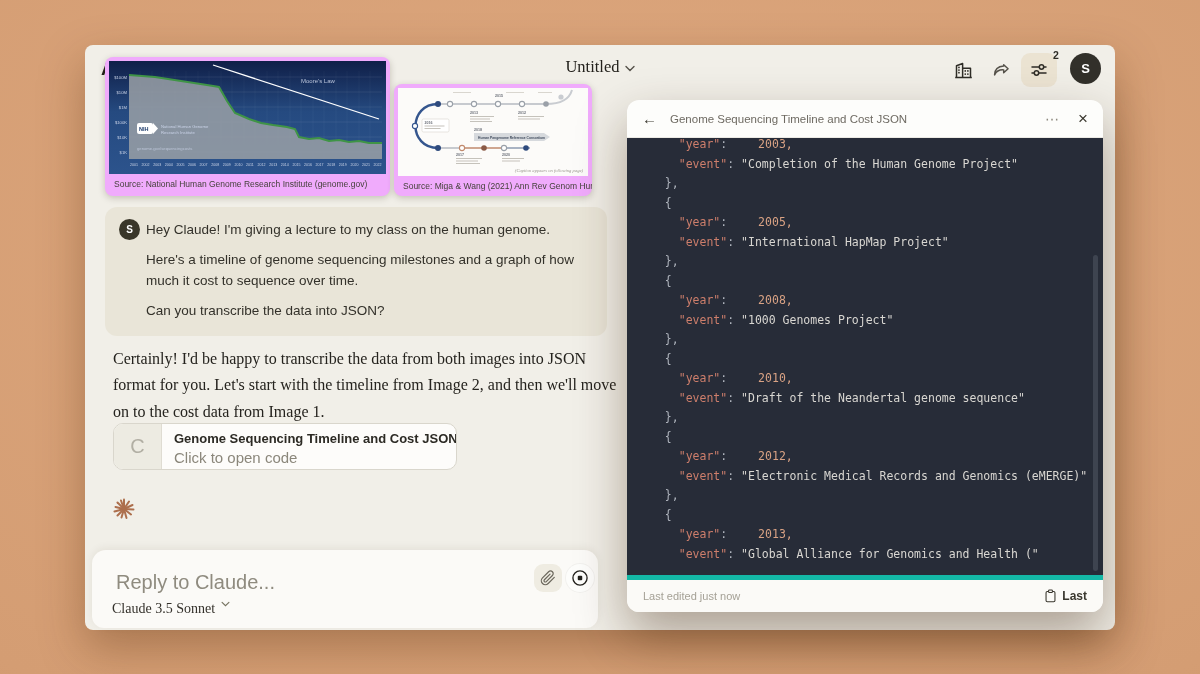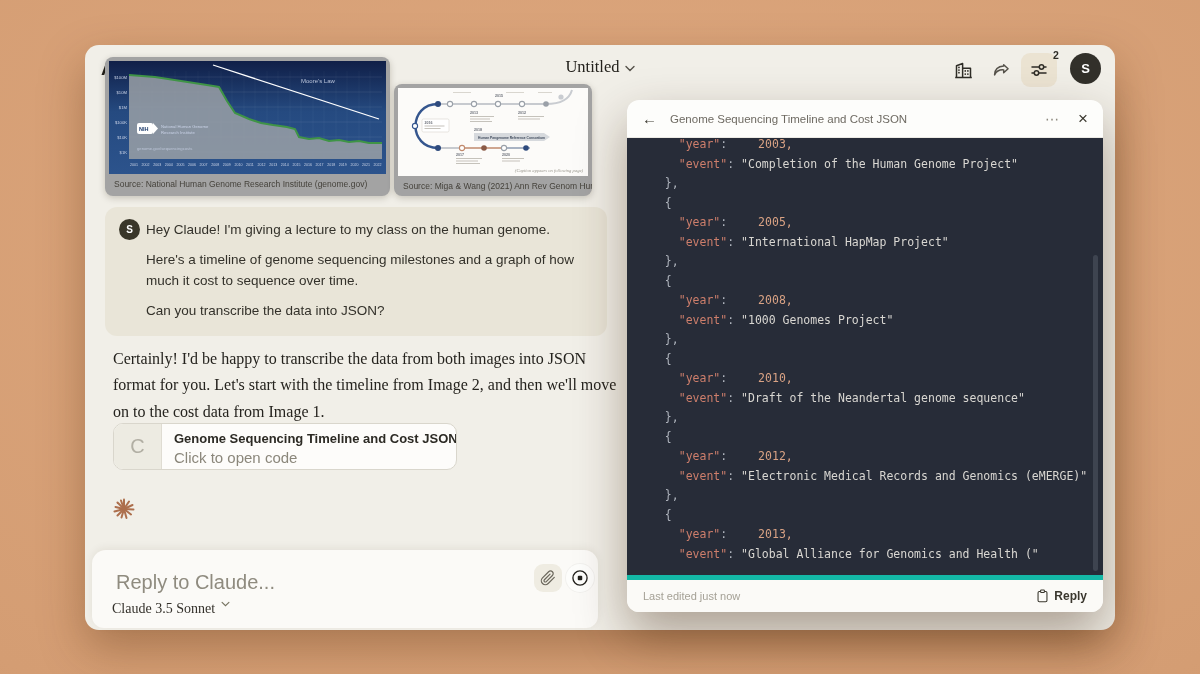--- a/index.html
+++ b/index.html
@@ -7,36 +7,36 @@
   body {
     width:1200px; height:674px; overflow:hidden; position:relative;
     background: radial-gradient(120% 130% at 50% 38%, #dea87f 0%, #d49d73 62%, #c79066 100%);
     font-family:"Liberation Sans", sans-serif;
   }
   .abs { position:absolute; }
 
   
   .window {
     position:absolute; left:85px; top:45px; width:1030px; height:585px;
-    background:#f1efe8; border-radius:14px;
+    background:#f1efe8; border-radius:8px;
     box-shadow:0 18px 45px rgba(82,42,12,.35);
   }
   .logo { left:16px; top:13px; font-size:19px; font-weight:800; color:#201e19; letter-spacing:-1px; }
   .plus-btn { left:54px; top:12px; font-size:19px; color:#3a382f; cursor:pointer; line-height:1; }
   .win-title { left:0; right:0; top:12px; text-align:center; font-family:"Liberation Serif",serif; font-size:16.5px; color:#23211c; }
   .win-title svg { margin-left:5px; }
   .hdr-icon { top:15px; width:22px; height:22px; color:#2f2d27; cursor:pointer; }
   .slider-btn { left:936px; top:8px; width:36px; height:34px; background:#ebe3d2; border-radius:9px;
     display:flex; align-items:center; justify-content:center; cursor:pointer; }
   .badge2 { left:968px; top:4px; font-size:10.5px; color:#2f2d27; font-weight:600; }
   .avatar-top { left:985px; top:8px; width:31px; height:31px; border-radius:50%; background:#32302a;
     color:#fff; font-weight:700; font-size:13px; display:flex; align-items:center; justify-content:center; cursor:pointer; }
 
   
-  .att-card { background:#a3a3a3; border-radius:8px; box-shadow:0 2px 7px rgba(40,30,10,.22); overflow:hidden; cursor:pointer; }
+  .att-card { background:#f0abfc; border-radius:8px; box-shadow:0 2px 7px rgba(40,30,10,.22); overflow:hidden; cursor:pointer; }
   .card1 { left:20px; top:12px; width:285px; height:139px; }
   .card2 { left:309px; top:39px; width:198px; height:112px; }
   .att-card svg.thumb { display:block; margin:4px; }
   .card-caption { font-size:8.5px; color:#45423b; padding:1px 9px; white-space:nowrap; }
 
   
   .user-bubble { left:20px; top:162px; width:502px; background:#e9e5d8; border-radius:12px;
     padding:13px 18px 5px 41px; }
   .bubble-avatar { left:14px; top:12px; width:21px; height:21px; border-radius:50%; background:#393629;
     color:#fff; font-size:10px; font-weight:700; display:flex; align-items:center; justify-content:center; }
@@ -318,16 +318,16 @@
     <div class="code-content"><div class="code-line"><span class="tok-p">    </span><span class="tok-k">"year"</span><span class="tok-p">: </span><span class="tok-n">2003,</span></div><div class="code-line"><span class="tok-p">    </span><span class="tok-k">"event"</span><span class="tok-p">: </span><span class="tok-s">"Completion of the Human Genome Project"</span></div><div class="code-line"><span class="tok-p">  },</span></div><div class="code-line"><span class="tok-p">  {</span></div><div class="code-line"><span class="tok-p">    </span><span class="tok-k">"year"</span><span class="tok-p">: </span><span class="tok-n">2005,</span></div><div class="code-line"><span class="tok-p">    </span><span class="tok-k">"event"</span><span class="tok-p">: </span><span class="tok-s">"International HapMap Project"</span></div><div class="code-line"><span class="tok-p">  },</span></div><div class="code-line"><span class="tok-p">  {</span></div><div class="code-line"><span class="tok-p">    </span><span class="tok-k">"year"</span><span class="tok-p">: </span><span class="tok-n">2008,</span></div><div class="code-line"><span class="tok-p">    </span><span class="tok-k">"event"</span><span class="tok-p">: </span><span class="tok-s">"1000 Genomes Project"</span></div><div class="code-line"><span class="tok-p">  },</span></div><div class="code-line"><span class="tok-p">  {</span></div><div class="code-line"><span class="tok-p">    </span><span class="tok-k">"year"</span><span class="tok-p">: </span><span class="tok-n">2010,</span></div><div class="code-line"><span class="tok-p">    </span><span class="tok-k">"event"</span><span class="tok-p">: </span><span class="tok-s">"Draft of the Neandertal genome sequence"</span></div><div class="code-line"><span class="tok-p">  },</span></div><div class="code-line"><span class="tok-p">  {</span></div><div class="code-line"><span class="tok-p">    </span><span class="tok-k">"year"</span><span class="tok-p">: </span><span class="tok-n">2012,</span></div><div class="code-line"><span class="tok-p">    </span><span class="tok-k">"event"</span><span class="tok-p">: </span><span class="tok-s">"Electronic Medical Records and Genomics (eMERGE)"</span></div><div class="code-line"><span class="tok-p">  },</span></div><div class="code-line"><span class="tok-p">  {</span></div><div class="code-line"><span class="tok-p">    </span><span class="tok-k">"year"</span><span class="tok-p">: </span><span class="tok-n">2013,</span></div><div class="code-line"><span class="tok-p">    </span><span class="tok-k">"event"</span><span class="tok-p">: </span><span class="tok-s">"Global Alliance for Genomics and Health ("</span></div></div>
     <div class="scroll-thumb"></div>
   </div>
   <div class="panel-footer">
     <div class="footer-status">Last edited just now</div>
     <div class="copy-btn">
       <svg width="13" height="14" viewBox="0 0 20 22" fill="none" stroke="#3a372e" stroke-width="1.7">
           <rect x="3" y="4" width="14" height="16" rx="2"></rect>
           <rect x="7" y="1.5" width="6" height="4" rx="1.2" fill="#fbfaf7"></rect>
         </svg>
-      <span>Reply</span>
+      <span>Last</span>
     </div>
   </div>
 </div>
 
 </body></html>

